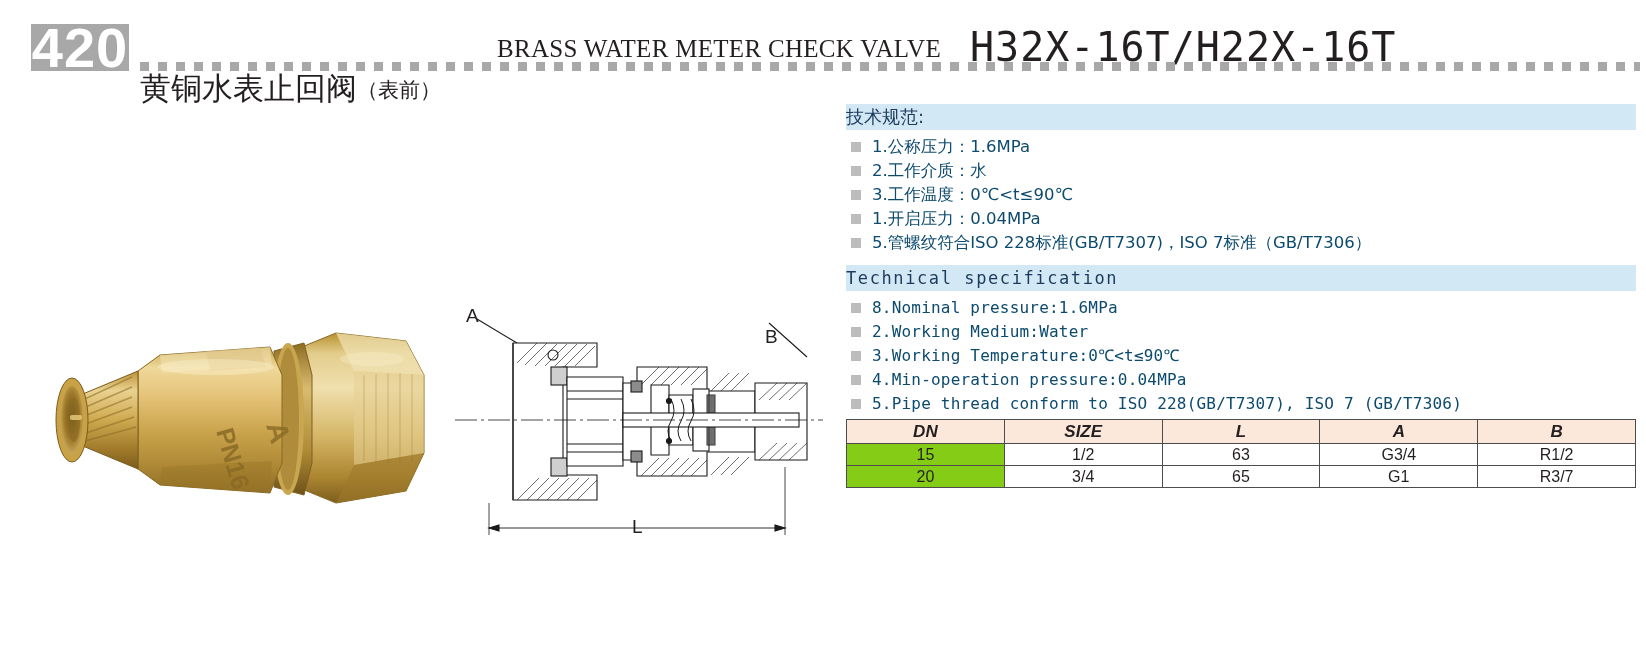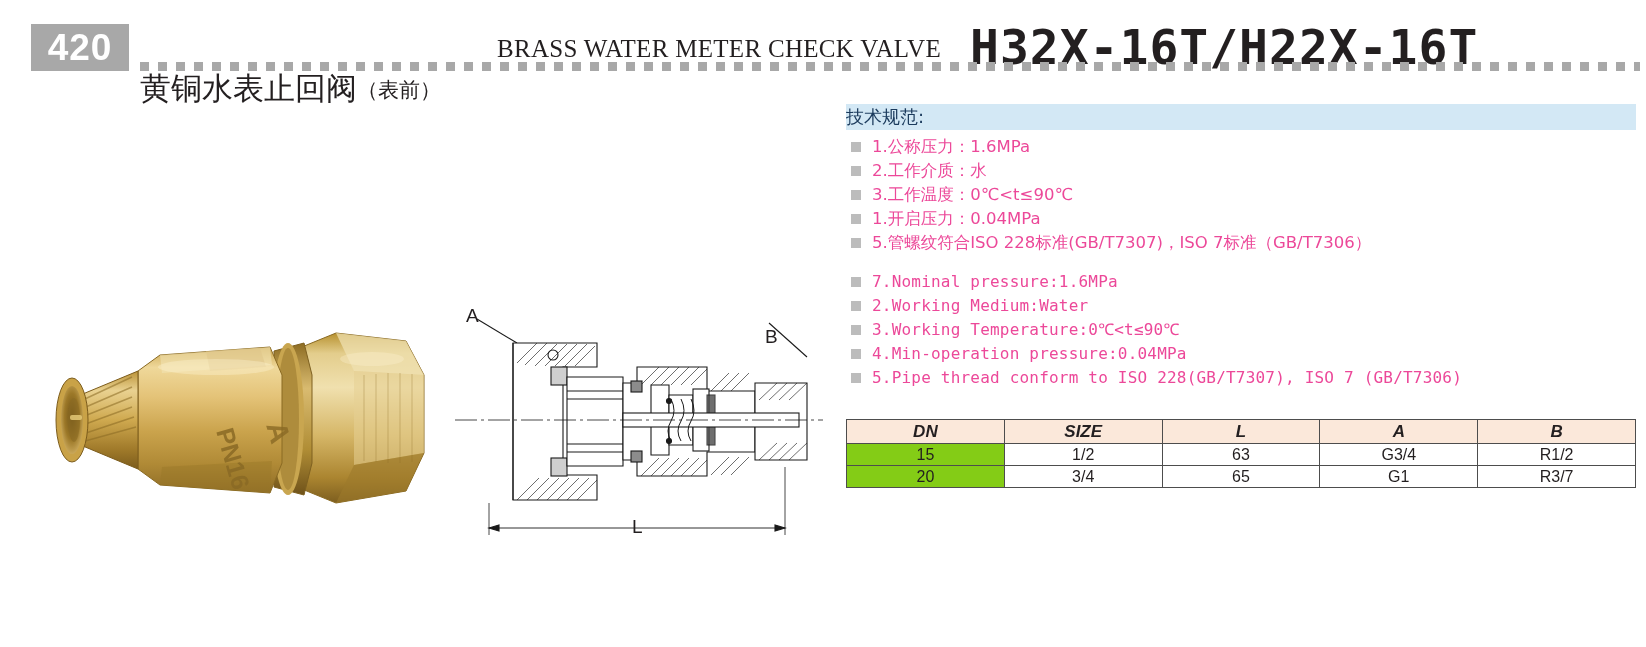--- a/index.html
+++ b/index.html
@@ -2,31 +2,31 @@
 <html><head>
 <meta charset="utf-8">
 <style>
   html,body{margin:0;padding:0;background:#ffffff;}
   body{width:1646px;height:647px;position:relative;overflow:hidden;
        font-family:"Liberation Sans","DejaVu Sans",sans-serif;color:#231f20;}
 
   
   #header{position:absolute;left:0;top:0;width:1646px;height:80px;}
   #badge{position:absolute;left:31px;top:24px;width:98px;height:47px;
-         background:#a8a8a8;color:#ffffff;font-size:37px;line-height:47px;
+         background:#a8a8a8;color:#ffffff;font-size:56px;line-height:47px;
          text-align:center;font-weight:bold;letter-spacing:1px;}
   #title-cn{position:absolute;left:140px;top:26px;font-size:31px;line-height:40px;
             color:#231f20;white-space:nowrap;margin-top:43px;}
   #title-cn .paren{font-size:21px;vertical-align:2px;}
   #title-en{position:absolute;left:497px;top:32px;font-size:25px;line-height:34px;
             letter-spacing:.3px;color:#231f20;white-space:nowrap;
             font-family:Liberation Serif, serif;}
-  #model{position:absolute;left:970px;top:22px;font-size:48px;line-height:50px;
+  #model{position:absolute;left:970px;top:22px;font-size:40px;line-height:50px;
          color:#231f20;white-space:nowrap;letter-spacing:1px;
-         font-family:"DejaVu Sans Mono","Liberation Mono",monospace;font-weight:bold;}
+         font-family:"DejaVu Sans Mono","Liberation Mono",monospace;}
   #dots{position:absolute;left:140px;top:62px;width:1500px;height:9px;
         background-image:repeating-linear-gradient(to right,#a8a8a8 0 9px,transparent 9px 18px);}
 
   
   #photo{position:absolute;left:20px;top:255px;width:430px;height:290px;}
 
   
   #drawing{position:absolute;left:455px;top:295px;width:370px;height:255px;}
   .lbl-a{position:absolute;left:466px;top:305px;font-size:19px;color:#231f20;}
   .lbl-b{position:absolute;left:765px;top:326px;font-size:19px;color:#231f20;}
@@ -34,21 +34,21 @@
 
   
   #specs{position:absolute;left:846px;top:104px;width:790px;}
   .spec-bar{background:#d3e8f5;height:26px;line-height:26px;
             font-size:18px;color:#1b3a5c;}
   .spec-bar.cn{font-family:"DejaVu Sans","Liberation Sans",sans-serif;}
   .spec-bar.en{font-family:"DejaVu Sans Mono","Liberation Mono",monospace;
                letter-spacing:1.6px;font-size:17px;}
   ul.spec-list{list-style:none;margin:0;padding:6px 0 0 0;}
   ul.spec-list li{position:relative;padding-left:26px;margin-bottom:2px;
-                  font-size:16.5px;line-height:22px;color:#ec4899;white-space:nowrap;}
+                  font-size:16.5px;line-height:22px;color:#0c4a6e;white-space:nowrap;}
   ul.spec-list li .bul{position:absolute;left:5px;top:6px;width:10px;height:10px;
                        background:#bcbcbc;display:block;}
   ul.spec-list.cn li{font-family:"DejaVu Sans","Liberation Sans",sans-serif;}
   ul.spec-list.en li{font-family:"DejaVu Sans Mono","Liberation Mono",monospace;
                      letter-spacing:.2px;font-size:16px;}
   #spec-en-wrap{margin-top:11px;}
 
   
   #dimtable{position:absolute;left:846px;top:419px;width:790px;
             border-collapse:collapse;table-layout:fixed;padding-left:48px;}
@@ -264,22 +264,23 @@
   <div class="spec-bar cn">技术规范:</div>
   <ul class="spec-list cn">
     <li><span class="bul"></span><span>1.公称压力：1.6MPa</span></li>
     <li><span class="bul"></span><span>2.工作介质：水</span></li>
     <li><span class="bul"></span><span>3.工作温度：0℃&lt;t≤90℃</span></li>
     <li><span class="bul"></span><span>1.开启压力：0.04MPa</span></li>
     <li><span class="bul"></span><span>5.管螺纹符合ISO 228标准(GB/T7307)，ISO 7标准（GB/T7306）</span></li>
   </ul>
 
   <div id="spec-en-wrap">
+    <div class="spec-bar en">Technical specification</div>
     <ul class="spec-list en">
-      <li><span class="bul"></span><span>7.Nominal pressure:1.6MPa</span></li>
+      <li><span class="bul"></span><span>8.Nominal pressure:1.6MPa</span></li>
       <li><span class="bul"></span><span>2.Working Medium:Water</span></li>
       <li><span class="bul"></span><span>3.Working Temperature:0℃&lt;t≤90℃</span></li>
       <li><span class="bul"></span><span>4.Min-operation pressure:0.04MPa</span></li>
       <li><span class="bul"></span><span>5.Pipe thread conform to ISO 228(GB/T7307), ISO 7 (GB/T7306)</span></li>
     </ul>
   </div>
 </div>
 
 <table id="dimtable">
   <thead>

